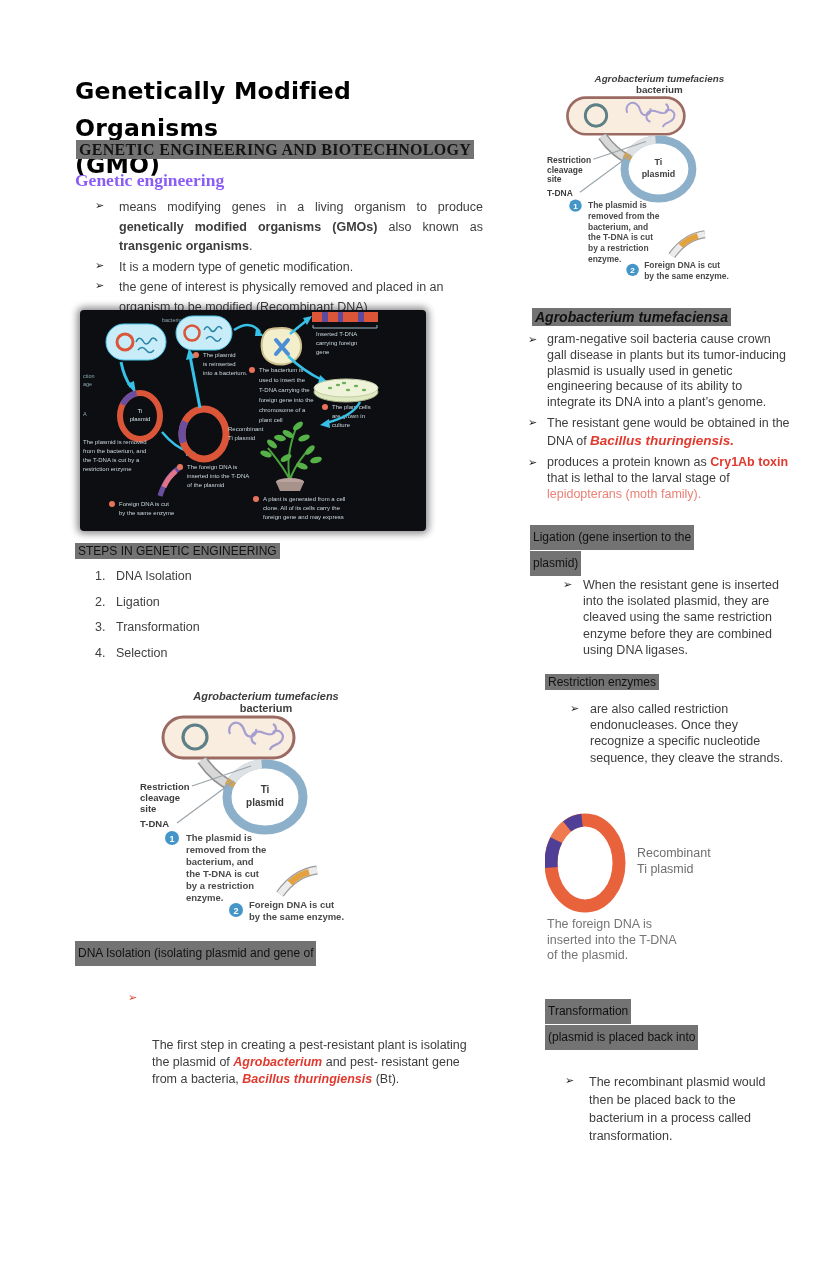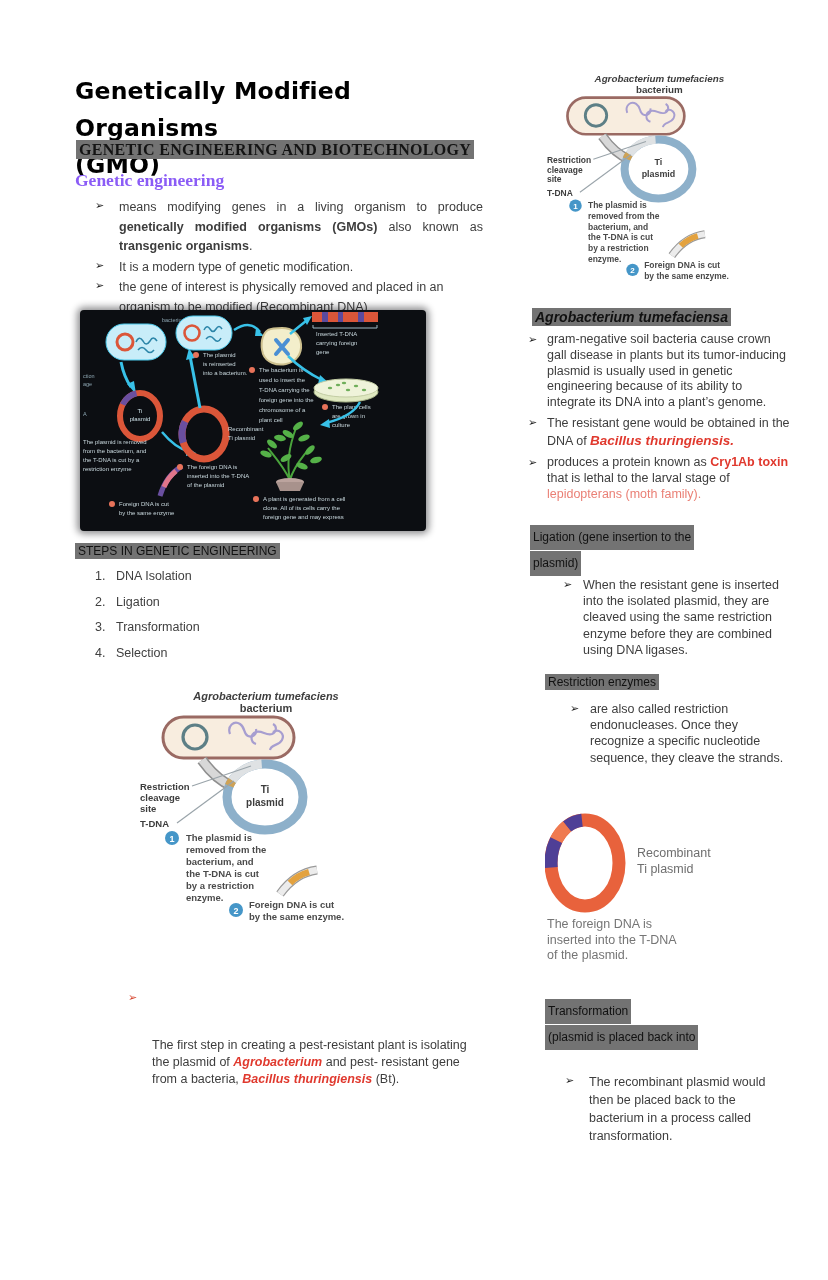--- a/index.html
+++ b/index.html
@@ -301,20 +301,21 @@
     <g>
       <circle cx="106" cy="224" r="7" fill="#4596c8"></circle>
       <text class="dg-badge" x="106" y="227.5">2</text>
       <text class="dg-step" x="119" y="222">Foreign DNA is cut</text>
       <text class="dg-step" x="119" y="234">by the same enzyme.</text>
     </g>
   </svg>
 </div>
 
   <div class="abs" style="left:75px;top:941px;width:330px;">
+    <span class="hline"><span class="hl sans-h">DNA Isolation (isolating plasmid and gene of</span></span>
   </div>
 
   <div class="abs bullets" style="left:128px;top:990px;width:348px;">
     <div class="b-row">
       <span class="b-mark red">➢</span>
       <span class="b-text" style="line-height:17px;margin-top:47px;"><span>The first step in creating a pest-resistant plant is isolating the plasmid of </span><span class="redbi">Agrobacterium</span><span> and pest- resistant gene from a bacteria, </span><span class="redbi">Bacillus thuringiensis</span><span> (Bt).</span></span>
     </div>
   </div>
 
   <div class="abs" style="left:538px;top:70px;width:232px;">

